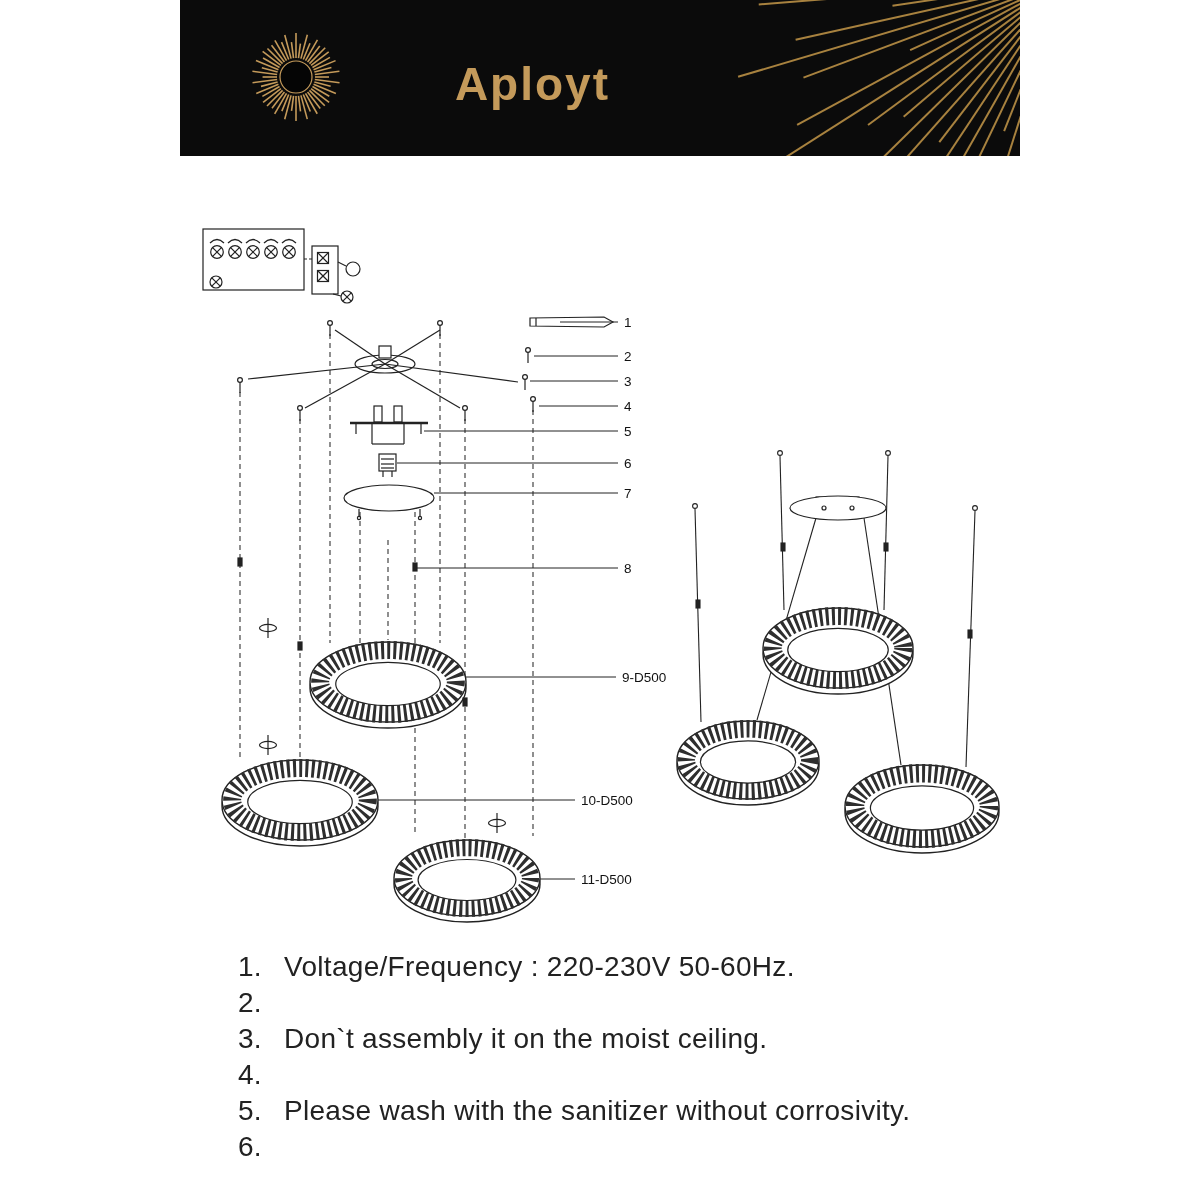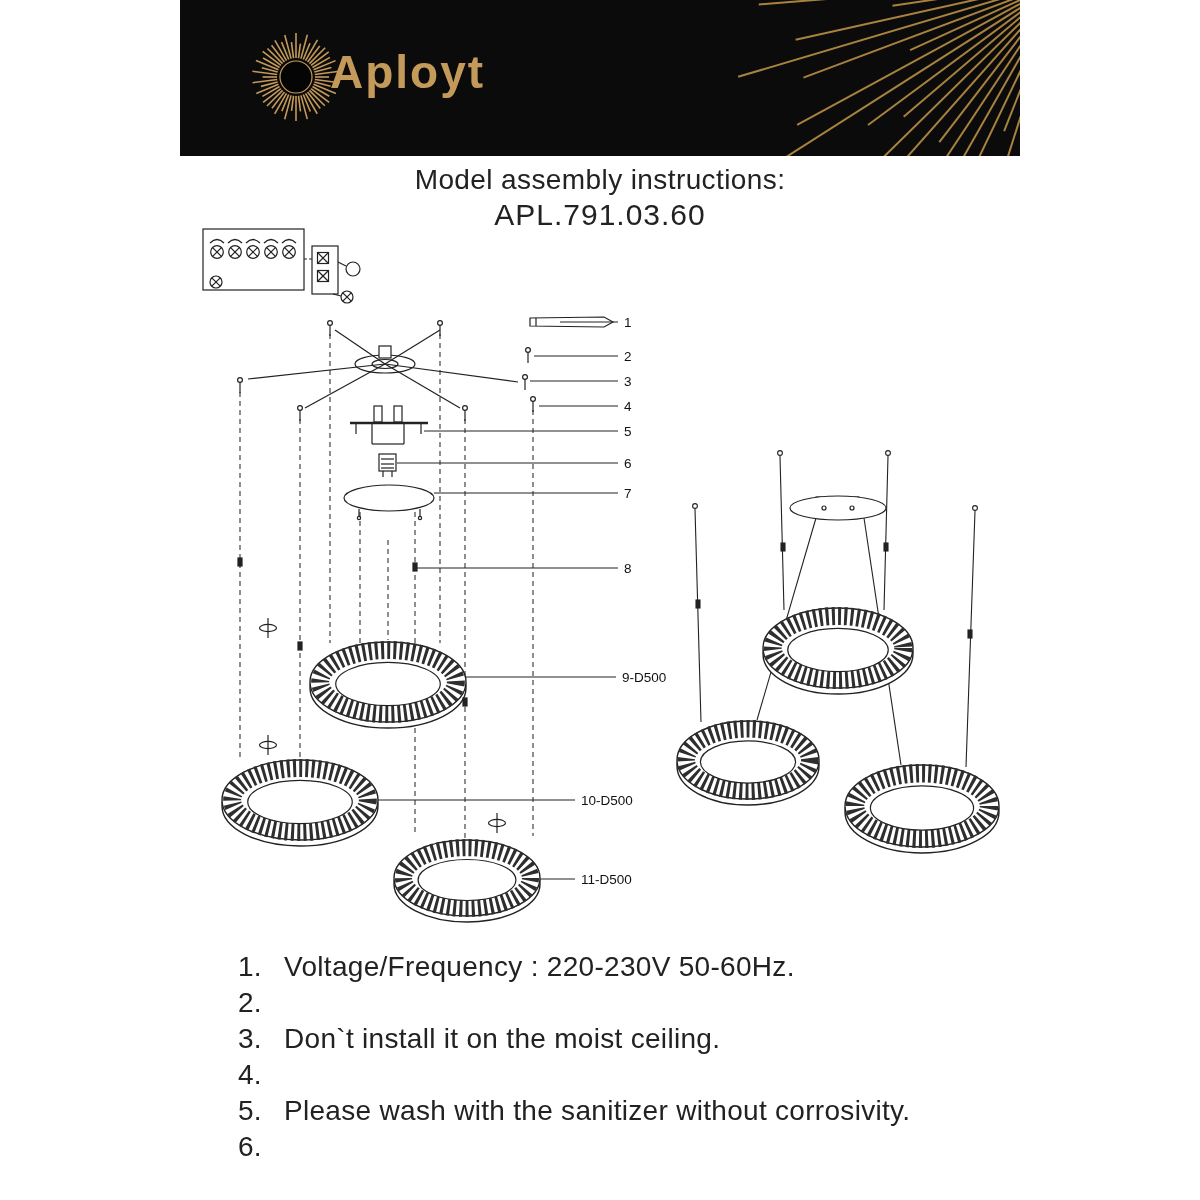--- a/index.html
+++ b/index.html
@@ -11,21 +11,21 @@
   .page{
     position:relative;width:1200px;height:1200px;background:#fff;overflow:hidden;
     font-family:"Liberation Sans",sans-serif;color:#1c1c1e;
   }
   .header{
     position:absolute;left:180px;top:0;width:840px;height:156px;
     background:var(--header-bg);overflow:hidden;
   }
   .header svg{position:absolute;left:0;top:0;}
   .brand-name{
-    position:absolute;left:150px;top:44px;width:280px;text-align:left;
+    position:absolute;left:150px;top:56px;width:280px;text-align:right;
     color:var(--gold);font-size:46px;font-weight:600;letter-spacing:2px;line-height:56px;
   }
   .title-block{position:absolute;left:0;top:164px;width:100%;text-align:center;}
   .title-line1{font-size:28px;font-weight:500;letter-spacing:.4px;color:#222;}
   .title-line2{font-size:30px;font-weight:500;letter-spacing:1px;color:#222;margin-top:2px;}
   .diagram-svg{position:absolute;left:0;top:0;width:1200px;height:1200px;}
   .instructions{position:absolute;left:238px;top:949px;}
   .inst-row{display:flex;line-height:36px;font-size:28px;font-weight:500;color:#222;letter-spacing:.3px;}
   .inst-num{width:46px;flex:0 0 46px;}
   .callout,.ring-label{font-size:13.5px;fill:#111;font-family:"Liberation Sans",sans-serif;}
@@ -115,24 +115,20 @@
             <line x1="17.553711117714442" y1="-7.270985214936718" x2="39.55324927334836" y2="-16.383492284944687"></line>
             <line x1="18.352590699492296" y1="-4.917561856947893" x2="35.41707423904999" y2="-9.48997644062656"></line>
             <line x1="18.837452366102397" y1="-2.479997652180982" x2="43.382586533404314" y2="-5.711425868924008"></line>
           </g>
         <circle r="16" fill="#050505" stroke="#c49a5a" stroke-width="1.2"></circle>
       </g>
     </svg>
     <div class="brand-name">Aployt</div>
   </div>
 
-  <div class="title-block">
-    <div class="title-line1">Model assembly instructions:</div>
-    <div class="title-line2">APL.791.03.60</div>
-  </div>
 
   <svg class="diagram-svg" viewBox="0 0 1200 1200">
     <defs>
       <g id="lamp" fill="none">
         <path d="M-7,-9 Q0,-16 7,-9"></path>
         <circle r="6.3"></circle>
         <line x1="-4.4" y1="-4.4" x2="4.4" y2="4.4"></line>
         <line x1="-4.4" y1="4.4" x2="4.4" y2="-4.4"></line>
       </g>
       <g id="cx" fill="none">
@@ -333,21 +329,21 @@
   <div class="instructions">
     <div class="inst-row">
       <span class="inst-num">1.</span>
       <span class="inst-text">Voltage/Frequency : 220-230V 50-60Hz.</span>
     </div>
     <div class="inst-row">
       <span class="inst-num">2.</span>
     </div>
     <div class="inst-row">
       <span class="inst-num">3.</span>
-      <span class="inst-text">Don`t install it on the moist ceiling.</span>
+      <span class="inst-text">Don`t assembly it on the moist ceiling.</span>
     </div>
     <div class="inst-row">
       <span class="inst-num">4.</span>
     </div>
     <div class="inst-row">
       <span class="inst-num">5.</span>
       <span class="inst-text">Please wash with the sanitizer without corrosivity.</span>
     </div>
     <div class="inst-row">
       <span class="inst-num">6.</span>

